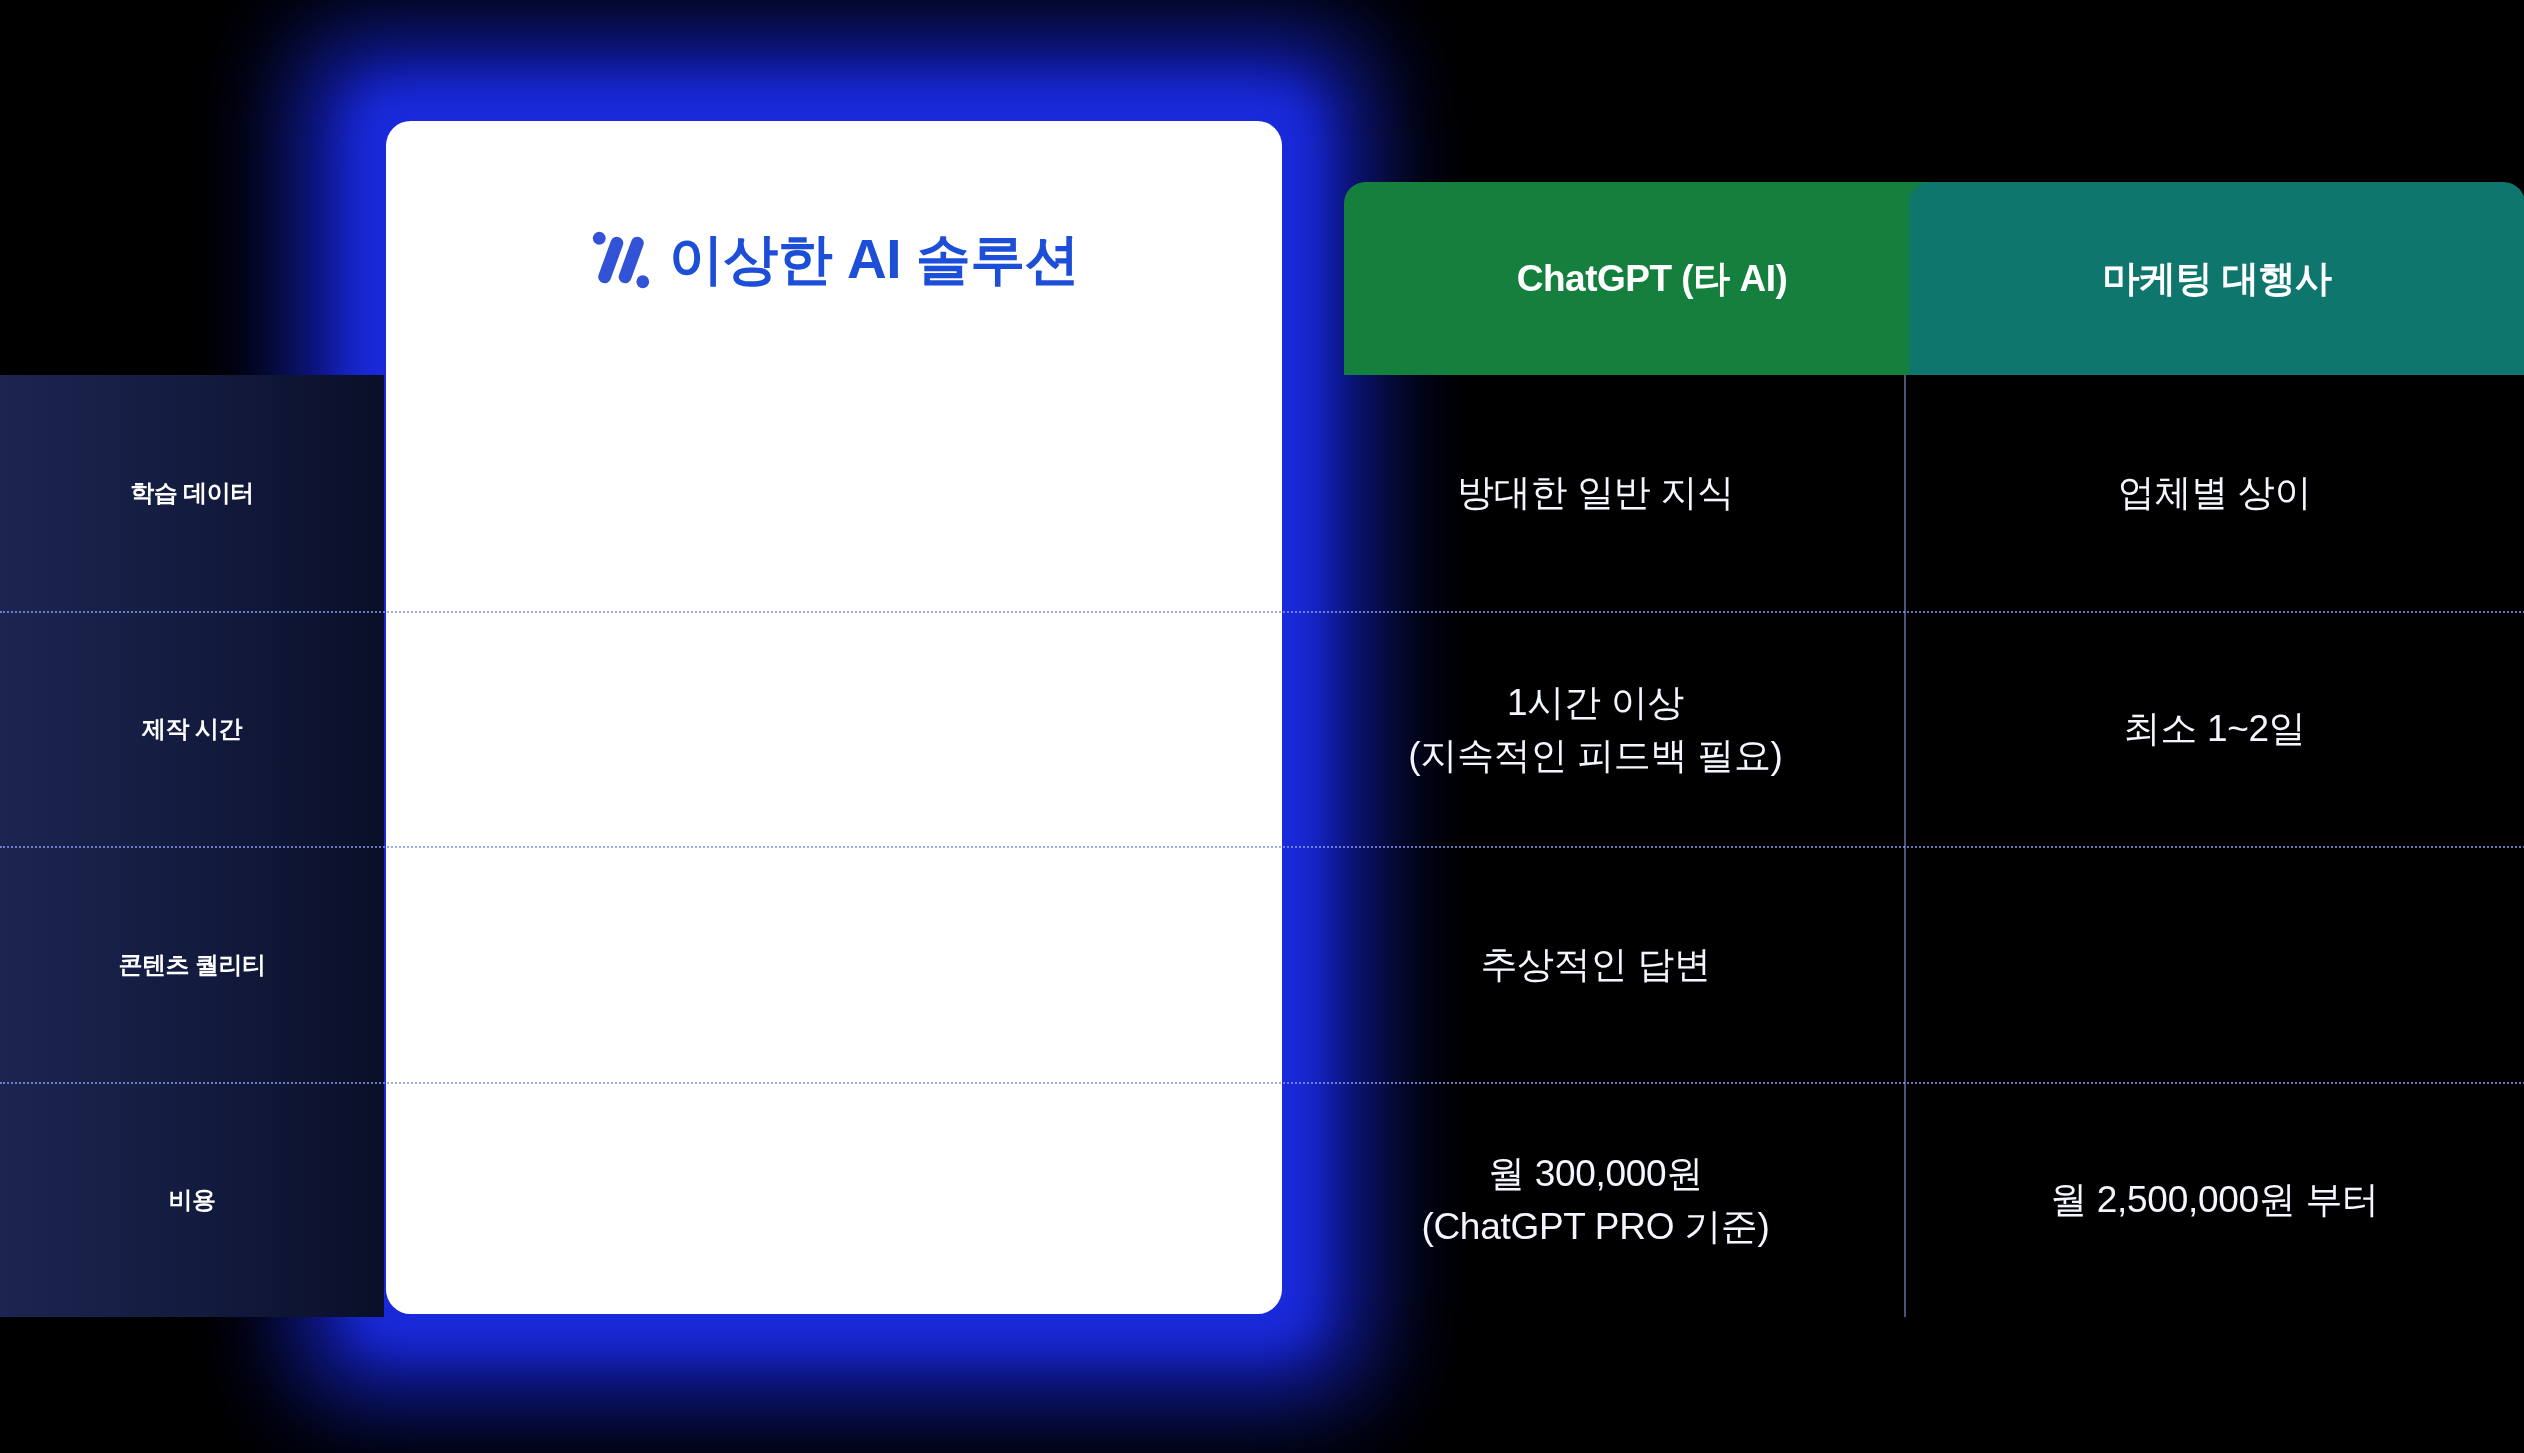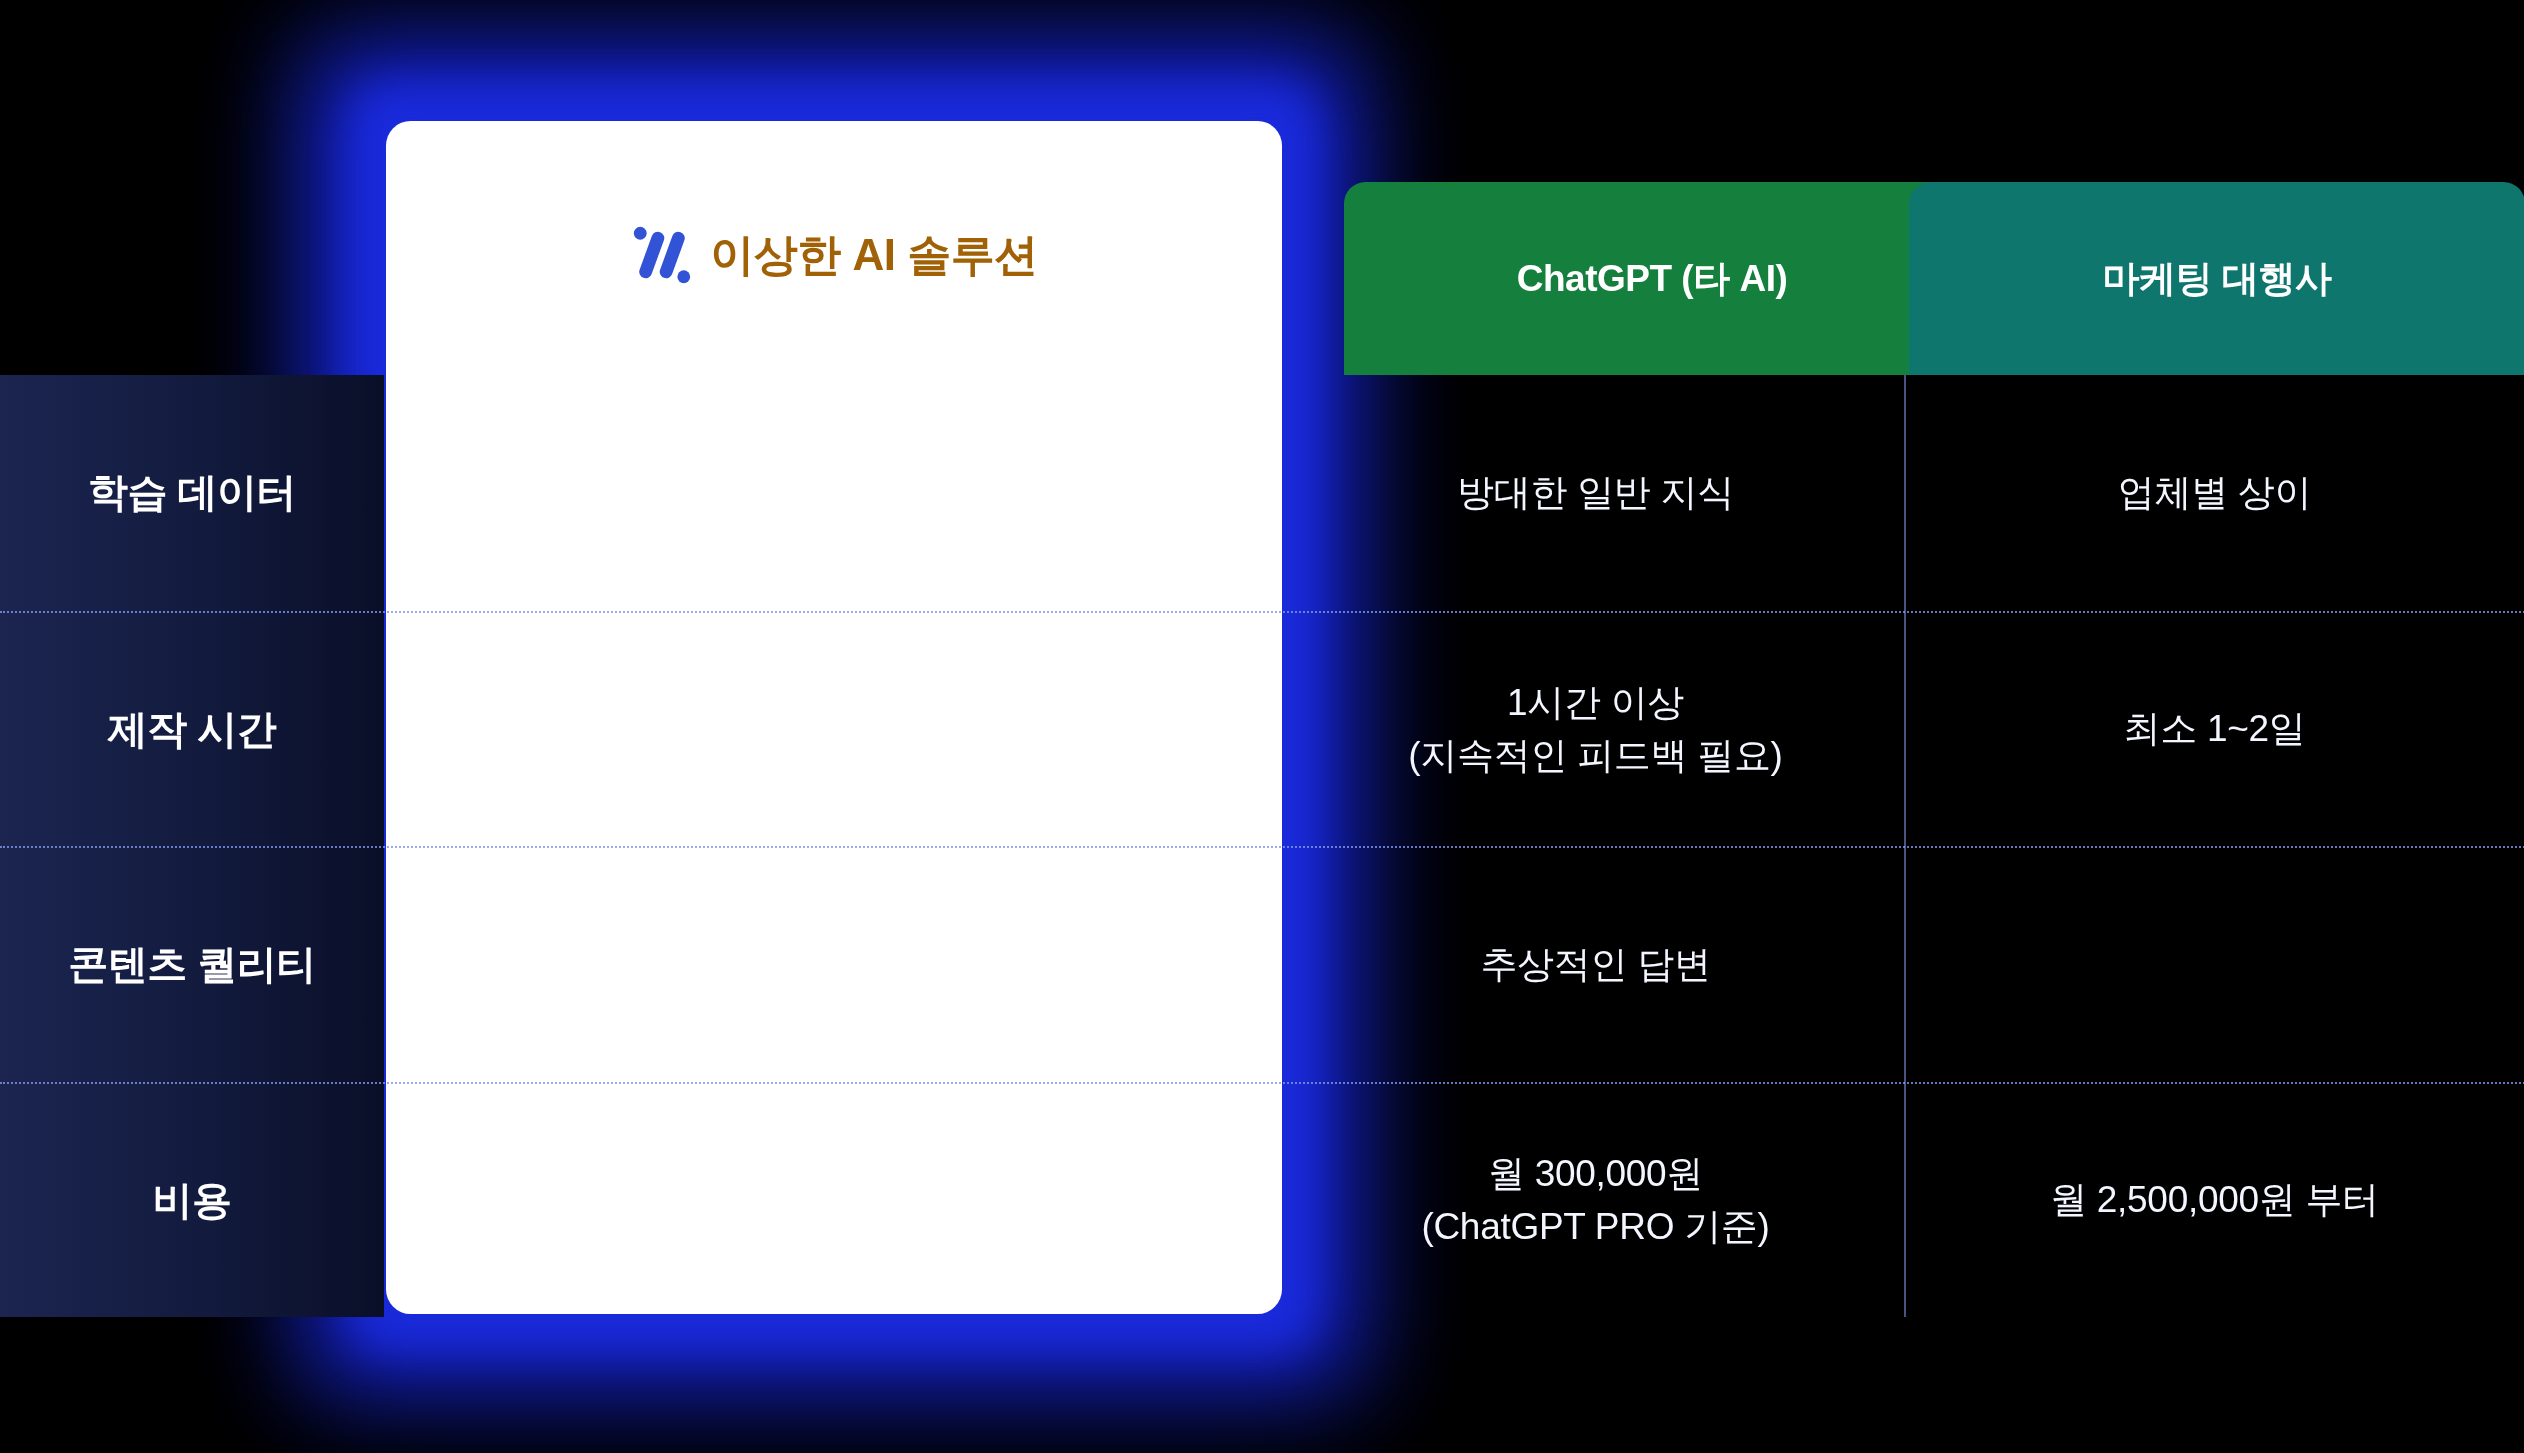--- a/index.html
+++ b/index.html
@@ -19,21 +19,21 @@
   
   .card{
     position:absolute;left:386px;top:121px;width:896px;height:1193px;
     background:#ffffff;border-radius:24.6px;z-index:2;
   }
   .brand{
     display:flex;align-items:center;justify-content:center;gap:16px;
     margin-top:102px;
   }
   .brand-text{
-    font-size:44px;font-weight:800;color:#a16207;letter-spacing:-0.5px;white-space:nowrap;
+    font-size:55px;font-weight:800;color:#1d4ed8;letter-spacing:-0.5px;white-space:nowrap;
   }
   
   .col-header{
     position:absolute;top:182px;height:193px;z-index:3;
     display:flex;align-items:center;justify-content:center;
     color:#ffffff;font-size:37px;font-weight:700;letter-spacing:-0.5px;
     border-radius:21.4px 21.4px 0 0;
   }
   .col-header.chatgpt{left:1344px;width:616px;background:#15803d;}
   .col-header.agency{left:1909px;width:616px;background:#0f766e;}
@@ -46,21 +46,21 @@
   .rows{
     position:absolute;left:0;top:375px;width:2525px;height:942px;z-index:4;
     display:grid;grid-template-rows:repeat(4,1fr);
   }
   .row{
     display:grid;grid-template-columns:384px 903px 617px 621px;
     align-items:center;
   }
   .row + .row{border-top:2.7px dotted rgba(130,150,235,.8);}
   .cell{display:flex;flex-direction:column;align-items:center;justify-content:center;text-align:center;}
-  .cell-label{color:#ffffff;font-size:40px;font-weight:700;letter-spacing:-0.5px;}
+  .cell-label{color:#ffffff;font-size:24px;font-weight:700;letter-spacing:-0.5px;}
   .cell-val{color:#f3f5ff;font-size:37px;font-weight:500;line-height:1.45;letter-spacing:-0.3px;}
   .spacer{pointer-events:none;}
   
   .vsep{
     position:absolute;left:1904px;top:375px;width:1.6px;height:942px;
     background:rgba(150,168,255,.5);z-index:5;
   }
 </style>
 </head>
 <body>

